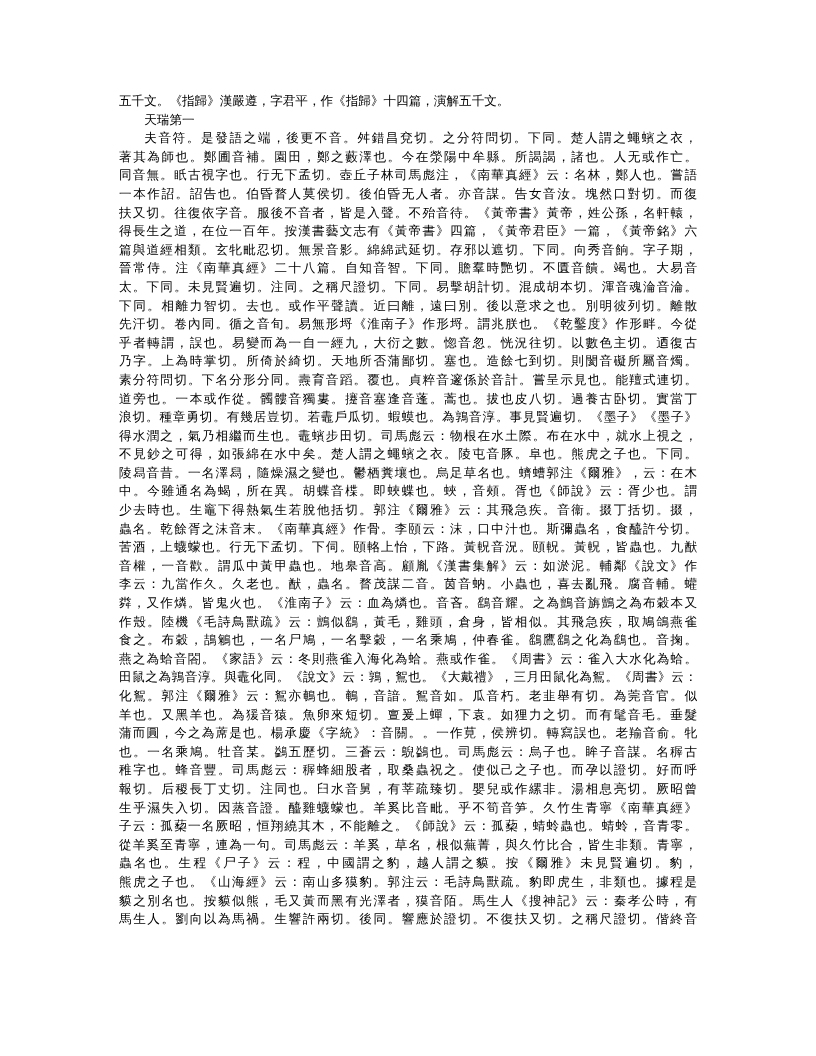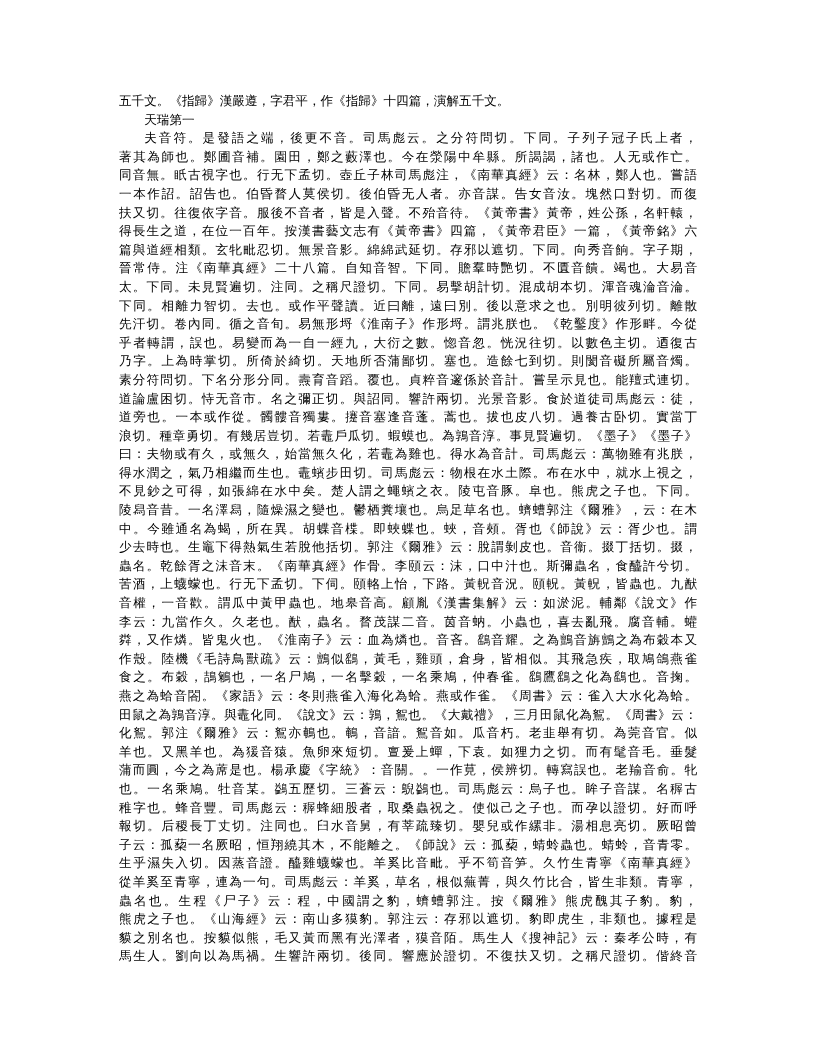--- a/index.html
+++ b/index.html
@@ -36,59 +36,57 @@
     padding-left: 25.2px; 
   }
 </style>
 </head>
 <body>
 
 <div class="page" style="background: rgb(255, 255, 255);">
   <div class="text-block" style="color: rgb(0, 0, 0);">
       <div class="line">五千文。《指歸》漢嚴遵，字君平，作《指歸》十四篇，演解五千文。</div>
       <div class="line indent">天瑞第一</div>
-      <div class="line just indent">夫音符。是發語之端，後更不音。司馬彪云。之分符問切。下同。子列子冠子氏上者，</div>
+      <div class="line just indent">夫音符。是發語之端，後更不音。舛錯昌兗切。之分符問切。下同。楚人謂之蠅蠙之衣，</div>
       <div class="line just">著其為師也。鄭圃音補。園田，鄭之藪澤也。今在滎陽中牟縣。所謁謁，諸也。人无或作亡。</div>
       <div class="line just">同音無。眂古視字也。行无下孟切。壺丘子林司馬彪注，《南華真經》云：名林，鄭人也。嘗語</div>
       <div class="line just">一本作詔。詔告也。伯昏瞀人莫侯切。後伯昏无人者。亦音謀。告女音汝。塊然口對切。而復</div>
       <div class="line just">扶又切。往復依字音。服後不音者，皆是入聲。不殆音待。《黃帝書》黃帝，姓公孫，名軒轅，</div>
       <div class="line just">得長生之道，在位一百年。按漢書藝文志有《黃帝書》四篇，《黃帝君臣》一篇，《黃帝銘》六</div>
       <div class="line just">篇與道經相類。玄牝毗忍切。無景音影。綿綿武延切。存邪以遮切。下同。向秀音餉。字子期，</div>
       <div class="line just">晉常侍。注《南華真經》二十八篇。自知音智。下同。贍羣時艷切。不匱音饋。竭也。大易音</div>
       <div class="line just">太。下同。未見賢遍切。注同。之稱尺證切。下同。易擊胡計切。混成胡本切。渾音魂淪音淪。</div>
       <div class="line just">下同。相離力智切。去也。或作平聲讀。近曰離，遠曰別。後以意求之也。別明彼列切。離散</div>
       <div class="line just">先汗切。卷內同。循之音旬。易無形埒《淮南子》作形埒。謂兆朕也。《乾鑿度》作形畔。今從</div>
       <div class="line just">乎者轉謂，誤也。易變而為一自一經九，大衍之數。惚音忽。恍況往切。以數色主切。迺復古</div>
       <div class="line just">乃字。上為時掌切。所倚於綺切。天地所否蒲鄙切。塞也。造餘七到切。則閡音礙所屬音燭。</div>
       <div class="line just">素分符問切。下名分形分同。燾育音蹈。覆也。貞粹音邃係於音計。嘗呈示見也。能羶式連切。</div>
-      <div class="line just">道論盧困切。恃无音市。名之彌正切。與詔同。響許兩切。光景音影。食於道徒司馬彪云：徒，</div>
       <div class="line just">道旁也。一本或作從。髑髏音獨婁。攓音塞逢音蓬。蒿也。拔也皮八切。過養古卧切。實當丁</div>
       <div class="line just">浪切。種章勇切。有幾居豈切。若鼃戶瓜切。蝦蟆也。為鶉音淳。事見賢遍切。《墨子》《墨子》</div>
-      <div class="line just">曰：夫物或有久，或無久，始當無久化，若鼃為雞也。得水為音計。司馬彪云：萬物雖有兆朕，</div>
       <div class="line just">得水潤之，氣乃相繼而生也。鼃蠙步田切。司馬彪云：物根在水土際。布在水中，就水上視之，</div>
       <div class="line just">不見鈔之可得，如張綿在水中矣。楚人謂之蠅蠙之衣。陵屯音豚。阜也。熊虎之子也。下同。</div>
       <div class="line just">陵舄音昔。一名澤舄，隨燥濕之變也。鬱栖糞壤也。烏足草名也。蠐螬郭注《爾雅》，云：在木</div>
       <div class="line just">中。今雖通名為蝎，所在異。胡蝶音楪。即蛺蝶也。蛺，音頰。胥也《師說》云：胥少也。謂</div>
-      <div class="line just">少去時也。生竈下得熱氣生若脫他括切。郭注《爾雅》云：脫謂剝皮也。音衞。掇丁括切。掇，</div>
+      <div class="line just">少去時也。生竈下得熱氣生若脫他括切。郭注《爾雅》云：其飛急疾。音衞。掇丁括切。掇，</div>
       <div class="line just">蟲名。乾餘胥之沫音末。《南華真經》作骨。李頤云：沫，口中汁也。斯彌蟲名，食醯許兮切。</div>
       <div class="line just">苦酒，上蠛蠓也。行无下孟切。下伺。頤輅上怡，下路。黃軦音況。頤軦。黃軦，皆蟲也。九猷</div>
       <div class="line just">音權，一音歡。謂瓜中黃甲蟲也。地皋音高。顧胤《漢書集解》云：如淤泥。輔鄰《說文》作</div>
       <div class="line just">李云：九當作久。久老也。猷，蟲名。瞀茂謀二音。茵音蚋。小蟲也，喜去亂飛。腐音輔。蠸</div>
       <div class="line just">粦，又作燐。皆鬼火也。《淮南子》云：血為燐也。音吝。鷂音耀。之為鸇音旃鸇之為布穀本又</div>
       <div class="line just">作殼。陸機《毛詩鳥獸疏》云：鸇似鷂，黃毛，雞頭，倉身，皆相似。其飛急疾，取鳩鴿燕雀</div>
       <div class="line just">食之。布穀，鴶鵴也，一名尸鳩，一名擊穀，一名乘鳩，仲春雀。鷂鷹鷂之化為鷂也。音掬。</div>
       <div class="line just">燕之為蛤音閤。《家語》云：冬則燕雀入海化為蛤。燕或作雀。《周書》云：雀入大水化為蛤。</div>
       <div class="line just">田鼠之為鶉音淳。與鼃化同。《說文》云：鶉，鴽也。《大戴禮》，三月田鼠化為鴽。《周書》云：</div>
       <div class="line just">化鴽。郭注《爾雅》云：鴽亦鵪也。鵪，音諳。鴽音如。瓜音朽。老韭舉有切。為莞音官。似</div>
       <div class="line just">羊也。又黑羊也。為猨音猿。魚卵來短切。亶爰上蟬，下袁。如狸力之切。而有髦音毛。垂髮</div>
       <div class="line just">蒲而圓，今之為蓆是也。楊承慶《字統》：音關。。一作莧，侯辨切。轉寫誤也。老羭音俞。牝</div>
       <div class="line just">也。一名乘鳩。牡音某。鷁五歷切。三蒼云：鶃鷁也。司馬彪云：烏子也。眸子音謀。名稺古</div>
       <div class="line just">稚字也。蜂音豐。司馬彪云：稺蜂細股者，取桑蟲祝之。使似己之子也。而孕以證切。好而呼</div>
       <div class="line just">報切。后稷長丁丈切。注同也。臼水音舅，有莘疏臻切。嬰兒或作縲非。湯相息亮切。厥昭曾</div>
+      <div class="line just">生乎濕失入切。因蒸音證。醯雞蠛蠓也。羊奚比音毗。乎不筍音笋。久竹生青寧《南華真經》</div>
       <div class="line just">子云：孤蔾一名厥昭，恒翔繞其木，不能離之。《師說》云：孤蔾，蜻蛉蟲也。蜻蛉，音青零。</div>
-      <div class="line just">生乎濕失入切。因蒸音證。醯雞蠛蠓也。羊奚比音毗。乎不筍音笋。久竹生青寧《南華真經》</div>
       <div class="line just">從羊奚至青寧，連為一句。司馬彪云：羊奚，草名，根似蕪菁，與久竹比合，皆生非類。青寧，</div>
-      <div class="line just">蟲名也。生程《尸子》云：程，中國謂之豹，蠐螬郭注。按《爾雅》熊虎醜其子豹。豹，</div>
-      <div class="line just">熊虎之子也。《山海經》云：南山多獏豹。郭注云：存邪以遮切。豹即虎生，非類也。據程是</div>
+      <div class="line just">蟲名也。生程《尸子》云：程，中國謂之豹，越人謂之貘。按《爾雅》未見賢遍切。豹，</div>
+      <div class="line just">熊虎之子也。《山海經》云：南山多獏豹。郭注云：毛詩鳥獸疏。豹即虎生，非類也。據程是</div>
       <div class="line just">貘之別名也。按貘似熊，毛又黃而黑有光澤者，獏音陌。馬生人《搜神記》云：秦孝公時，有</div>
       <div class="line just">馬生人。劉向以為馬禍。生響許兩切。後同。響應於證切。不復扶又切。之稱尺證切。偕終音</div>
     </div>
 </div>
 
 </body></html>

